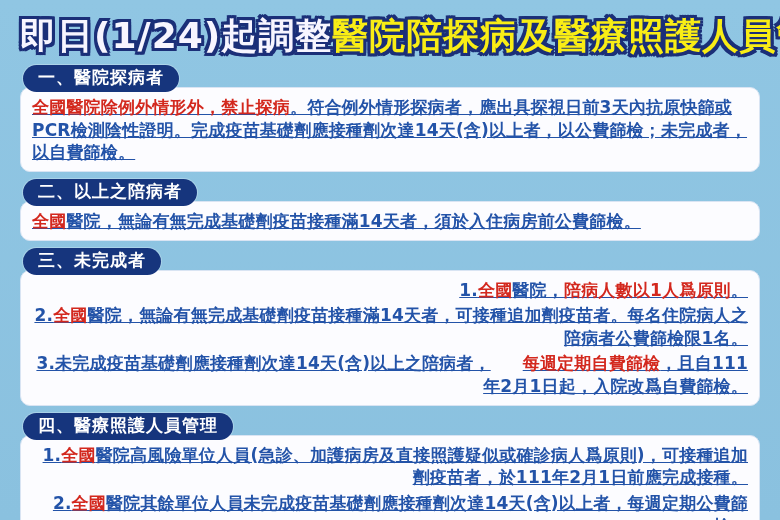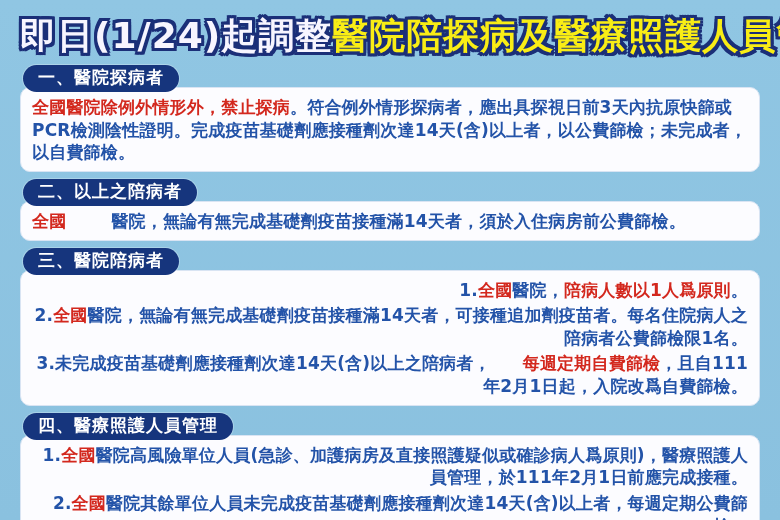--- a/index.html
+++ b/index.html
@@ -57,20 +57,21 @@
     z-index: 1;
     background: #FCFCFF;
     border: 1px solid #D9E4F3;
     border-radius: 10px;
     padding: 8px 11px 7px;
     font-size: 17px;
     font-weight: bold;
     line-height: 1.33;
     color: #2353A8;
     letter-spacing: 0.2px;
+    text-decoration: underline;
   }
   .section { margin-bottom: 7px; }
   .item { padding-left: 1.08em; text-indent: -1.08em; text-align: right; }
   .item + .item { margin-top: 3px; }
 
   .footer {
     position: absolute;
     left: 20px; right: 20px; bottom: 8px;
     height: 22px;
   }
@@ -102,37 +103,37 @@
   <div class="section">
     <div class="badge">一、醫院探病者</div>
     <div class="box">
       <p><span style="color: rgb(211, 40, 30);">全國醫院除例外情形外，禁止探病</span><span style="color: rgb(35, 83, 168);">。符合例外情形探病者，應出具探視日前3天內抗原快篩或PCR檢測陰性證明。完成疫苗基礎劑應接種劑次達14天(含)以上者，以公費篩檢；未完成者，以自費篩檢。</span></p>
     </div>
   </div>
 
   <div class="section">
     <div class="badge">二、以上之陪病者</div>
     <div class="box">
-      <p><span style="color: rgb(211, 40, 30);">全國</span><span style="color: rgb(35, 83, 168); margin-left: 45px;">醫院，無論有無完成基礎劑疫苗接種滿14天者，須於入住病房前公費篩檢。</span></p>
+      <p><span style="color: rgb(211, 40, 30);">全國</span><span style="color: rgb(35, 83, 168);">醫院，無論有無完成基礎劑疫苗接種滿14天者，須於入住病房前公費篩檢。</span></p>
     </div>
   </div>
 
   <div class="section">
-    <div class="badge">三、醫院陪病者</div>
+    <div class="badge">三、未完成者</div>
     <div class="box">
       <p class="item"><span style="color: rgb(35, 83, 168);">1.</span><span style="color: rgb(211, 40, 30);">全國</span><span style="color: rgb(35, 83, 168);">醫院，</span><span style="color: rgb(211, 40, 30);">陪病人數以1人爲原則</span><span style="color: rgb(35, 83, 168);">。</span></p>
       <p class="item"><span style="color: rgb(35, 83, 168);">2.</span><span style="color: rgb(211, 40, 30);">全國</span><span style="color: rgb(35, 83, 168);">醫院，無論有無完成基礎劑疫苗接種滿14天者，可接種追加劑疫苗者。每名住院病人之陪病者公費篩檢限1名。</span></p>
       <p class="item"><span style="color: rgb(35, 83, 168);">3.未完成疫苗基礎劑應接種劑次達14天(含)以上之陪病者，</span><span style="color: rgb(211, 40, 30); margin-left: 32px;">每週定期自費篩檢</span><span style="color: rgb(35, 83, 168);">，且自111年2月1日起，入院改爲自費篩檢。</span></p>
     </div>
   </div>
 
   <div class="section">
     <div class="badge">四、醫療照護人員管理</div>
     <div class="box">
-      <p class="item"><span style="color: rgb(35, 83, 168);">1.</span><span style="color: rgb(211, 40, 30);">全國</span><span style="color: rgb(35, 83, 168);">醫院高風險單位人員(急診、加護病房及直接照護疑似或確診病人爲原則)，醫療照護人員管理，於111年2月1日前應完成接種。</span></p>
+      <p class="item"><span style="color: rgb(35, 83, 168);">1.</span><span style="color: rgb(211, 40, 30);">全國</span><span style="color: rgb(35, 83, 168);">醫院高風險單位人員(急診、加護病房及直接照護疑似或確診病人爲原則)，可接種追加劑疫苗者，於111年2月1日前應完成接種。</span></p>
       <p class="item"><span style="color: rgb(35, 83, 168);">2.</span><span style="color: rgb(211, 40, 30);">全國</span><span style="color: rgb(35, 83, 168);">醫院其餘單位人員未完成疫苗基礎劑應接種劑次達14天(含)以上者，每週定期公費篩檢。</span></p>
     </div>
   </div>
 
   <div class="footer">
     <div class="org">中央流行疫情指揮中心</div>
     <div class="date">2021/01/24</div>
   </div>
 
 </div>

